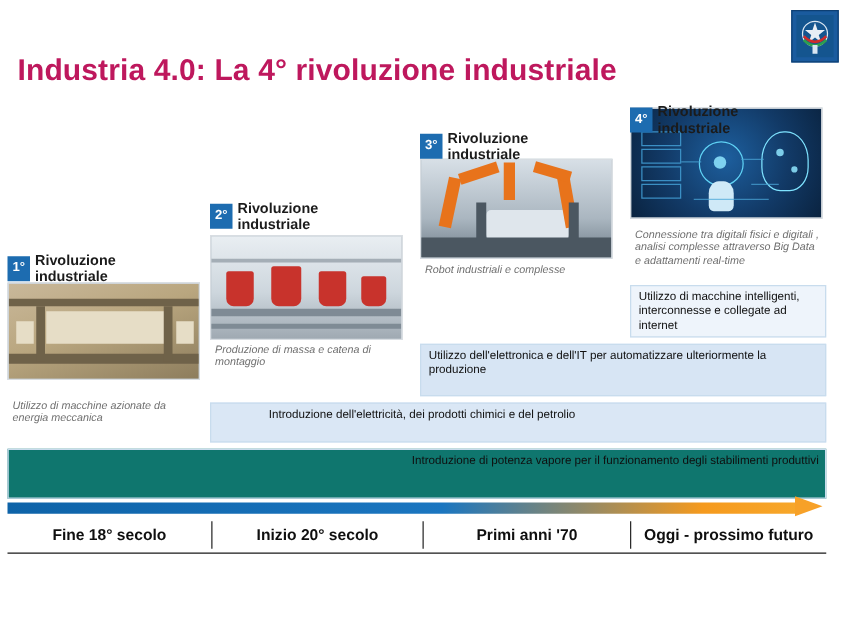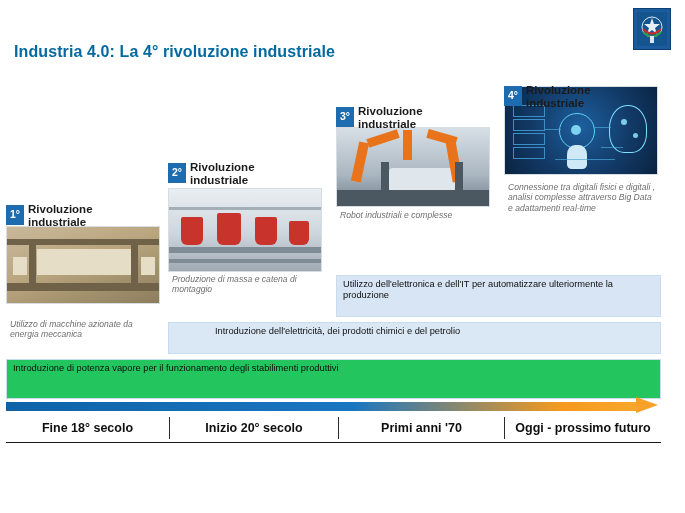--- a/index.html
+++ b/index.html
@@ -36,23 +36,23 @@
     justify-content: center;
     overflow: hidden;
   }
   .emblem svg { display:block; }
 
   
   .slide-title {
     position: absolute;
     left: 14px;
     top: 43px;
-    font-size: 16px;
+    font-size: 24px;
     font-weight: bold;
-    color: #0369a1;
+    color: #be185d;
     letter-spacing: 0.1px;
     white-space: nowrap;
   }
 
   
   .diagram {
     position: absolute;
     left: 0;
     top: 78px;
     width: 685px;
@@ -101,21 +101,21 @@
   .bar {
     position: absolute;
     font-size: 9.3px;
     color: #0f0f0f;
     line-height: 1.22;
     padding: 3px 5px 4px 6px;
     box-sizing: border-box;
     background: #ddeaf6;
     border: 1px solid #c8dced;
   }
-  .bar.b1 { background:#22c55e; }
+  .bar.b1 { background:#0f766e;text-align:right; }
   .bar.b2 { background:#dae7f5; }
   .bar.b3 { background:#d7e5f4; }
   .bar.b4 { background:#eef4fb; }
 
   
   .arrow-track {
     position: absolute;
     left: 6px;
     top: 322px;
     width: 655px;
@@ -296,20 +296,21 @@
         </div>
       </div>
       <div class="badge" style="left:6px; top:127px;">1°</div>
       <div class="step-title" style="left:28px; top:125px;">
         <div>Rivoluzione</div>
         <div>industriale</div>
       </div>
       <div class="step-caption" style="left:10px; top:228px; width:140px;margin-top:13px;">Utilizzo di macchine azionate da energia meccanica</div>
     </div>
 
+    <div class="bar b4" style="left:504px; top:150px; width:157px; height:42px;">Utilizzo di macchine intelligenti, interconnesse e collegate ad internet</div>
 
     <div class="bar b3" style="left:336px; top:197px; width:325px; height:42px;">Utilizzo dell'elettronica e dell'IT per automatizzare ulteriormente la produzione</div>
 
     <div class="bar b2" style="left:168px; top:244px; width:493px; height:32px;padding-left:46px;">Introduzione dell'elettricità, dei prodotti chimici e del petrolio</div>
 
     <div class="bar b1" style="left:6px; top:281px; width:655px; height:40px;">Introduzione di potenza vapore per il funzionamento degli stabilimenti produttivi</div>
 
     <div class="arrow-track">
       <div class="arrow-body"></div>
       <div class="arrow-head"></div>

